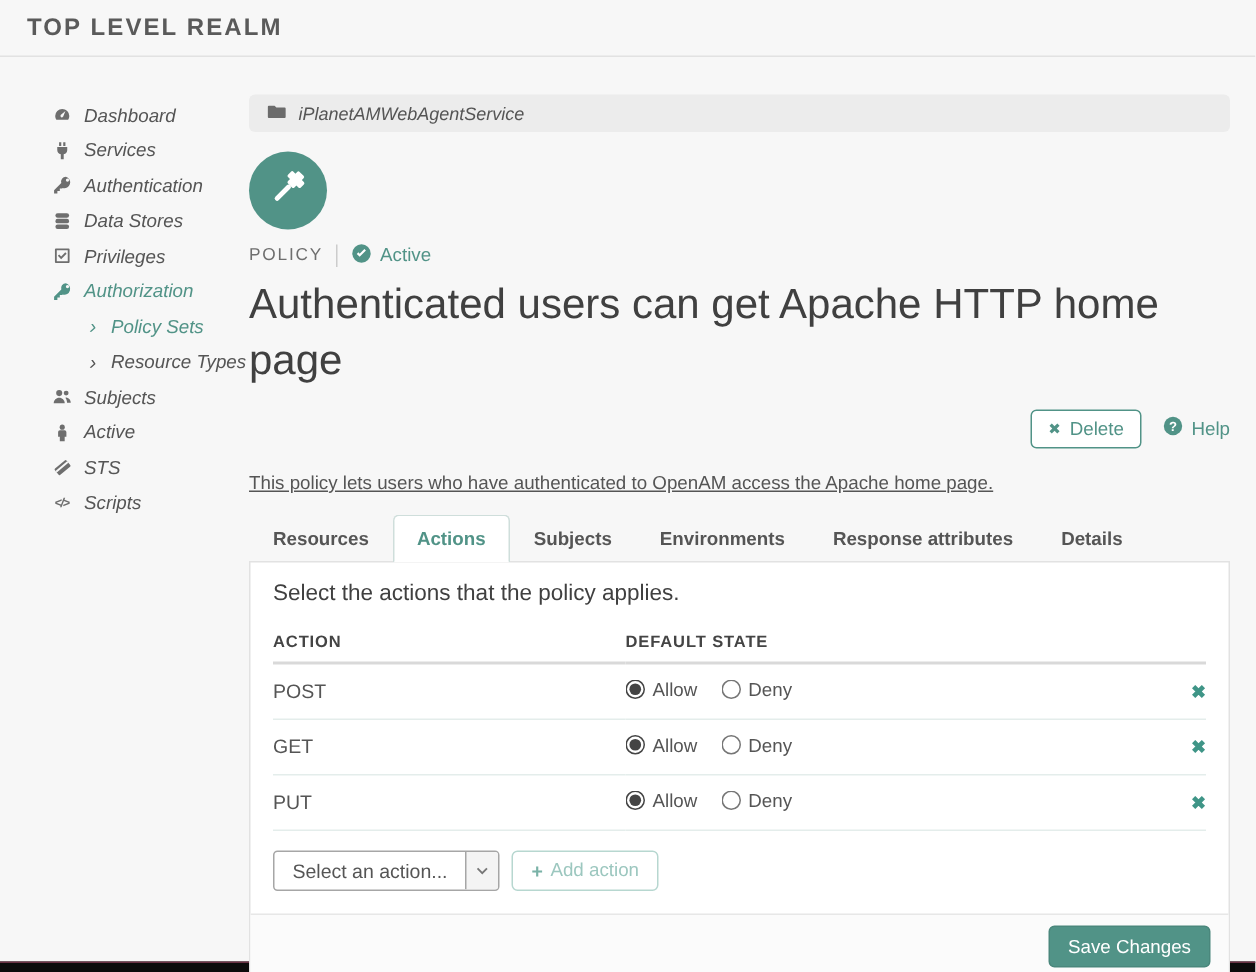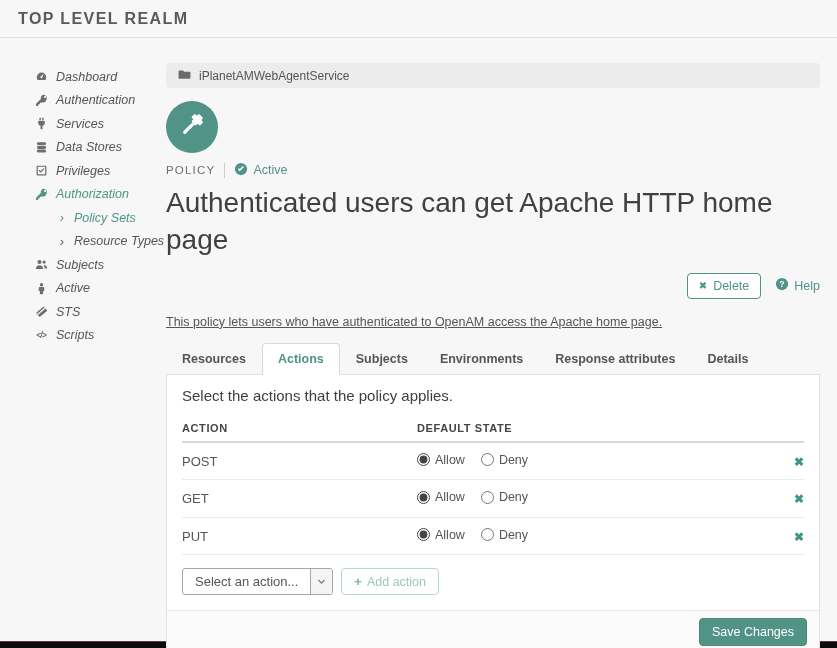--- a/index.html
+++ b/index.html
@@ -40,21 +40,21 @@
   .sidebar li.active .nav-icon{color:var(--accent);}
   .sidebar li.active .nav-icon svg{fill:var(--accent);}
   .sidebar li.sub{padding-left:24px;}
   .sidebar li.sub .nav-icon{width:8px;font-size:13px;color:inherit;}
   .code-glyph{font-size:8.5px;font-weight:bold;letter-spacing:-1px;}
   
   .content{position:absolute;left:166px;top:38px;width:654px;}
   .breadcrumb{
     margin-top:25px;height:25px;background:#ececec;border-radius:4px;
     display:flex;align-items:center;gap:8px;padding:0 12px;
-    font-size:12px;color:#555;cursor:pointer;
+    font-size:12px;color:#555;cursor:pointer;font-style:italic;
   }
   .breadcrumb svg{fill:#6b6b6b;}
   .policy-badge{
     margin-top:13px;width:52px;height:52px;border-radius:50%;
     background:var(--accent);display:flex;align-items:center;justify-content:center;
   }
   .policy-meta{margin-top:9px;display:flex;align-items:center;gap:9px;height:16px;}
   .policy-meta .ptype{font-size:11.5px;font-weight:normal;letter-spacing:1.2px;color:#6e6e6e;}
   .policy-meta .vdiv{width:1px;height:15px;background:#ccc;}
   .policy-meta .status{display:flex;align-items:center;gap:5px;color:var(--accent);font-size:12.5px;}
@@ -89,21 +89,21 @@
   table.actions{width:calc(100% - 30px);margin:0 15px;border-collapse:collapse;}
   table.actions th{
     text-align:left;font-size:11px;letter-spacing:.6px;color:#444;
     padding:12px 0 7px 0;border-bottom:2px solid #d9d9d9;
   }
   table.actions th.col-action{width:235px;}
   table.actions th.col-x{width:24px;}
   table.actions td{
     padding:10px 0;border-bottom:1px solid #e4edeb;font-size:13px;color:#555;
   }
-  .radio-opt{display:inline-flex;align-items:center;gap:5px;margin-right:16px;font-size:12.5px;color:#555;}
+  .radio-opt{display:inline-flex;gap:5px;margin-right:16px;font-size:12.5px;color:#555;}
   .radio-opt input{margin:0;width:13px;height:13px;accent-color:#444;}
   td.cell-x{text-align:right;}
   .remove-x{color:var(--remove-x);font-size:12px;font-weight:bold;cursor:pointer;}
   .controls{margin:13px 15px 15px 15px;display:flex;align-items:center;gap:8px;}
   .select{
     display:inline-flex;height:27px;border:1px solid #a6a6a6;border-radius:3px;
     overflow:hidden;background:#fff;cursor:pointer;
   }
   .select .sel-text{padding:0 12px;line-height:25px;font-size:13px;color:#555;}
   .select .sel-arrow{
@@ -145,32 +145,32 @@
           <span class="nav-icon">
             <svg width="13" height="13" viewBox="0 0 16 16">
               <path d="M8 3.2A5.8 5.8 0 0 0 2.2 9c0 1.2.35 2.3.95 3.2h9.7c.6-.9.95-2 .95-3.2A5.8 5.8 0 0 0 8 3.2zm.8 6.3a1.2 1.2 0 0 1-2.1-1.2L10.6 4.9 8.8 9.5z"></path>
             </svg>
           </span>
           <span>Dashboard</span>
         </li>
         <li class="">
           <span class="nav-icon">
             <svg width="13" height="13" viewBox="0 0 16 16">
+              <path d="M5.4 1h1.8v3.2H5.4zM8.8 1h1.8v3.2H8.8zM3.9 5h8.2v2.3a3.6 3.6 0 0 1-2.9 3.5V15H6.8v-4.2a3.6 3.6 0 0 1-2.9-3.5z"></path>
+            </svg>
+          </span>
+          <span>Services</span>
+        </li>
+        <li class="">
+          <span class="nav-icon">
+            <svg width="13" height="13" viewBox="0 0 16 16">
               <path d="M11 1a4 4 0 0 0-3.8 5.2L1.3 12.1V14.7H4v-2h2v-2h1.9l.5-.5A4 4 0 1 0 11 1zm1.3 4.1a1.35 1.35 0 1 1 0-2.7 1.35 1.35 0 0 1 0 2.7z"></path>
             </svg>
           </span>
           <span>Authentication</span>
-        </li>
-        <li class="">
-          <span class="nav-icon">
-            <svg width="13" height="13" viewBox="0 0 16 16">
-              <path d="M5.4 1h1.8v3.2H5.4zM8.8 1h1.8v3.2H8.8zM3.9 5h8.2v2.3a3.6 3.6 0 0 1-2.9 3.5V15H6.8v-4.2a3.6 3.6 0 0 1-2.9-3.5z"></path>
-            </svg>
-          </span>
-          <span>Services</span>
         </li>
         <li class="">
           <span class="nav-icon">
             <svg width="13" height="13" viewBox="0 0 16 16">
               <rect x="2.4" y="1.4" width="11.2" height="3.7" rx="1.8"></rect>
               <rect x="2.4" y="6" width="11.2" height="3.7" rx="1.8"></rect>
               <rect x="2.4" y="10.6" width="11.2" height="3.7" rx="1.8"></rect>
             </svg>
           </span>
           <span>Data Stores</span>

